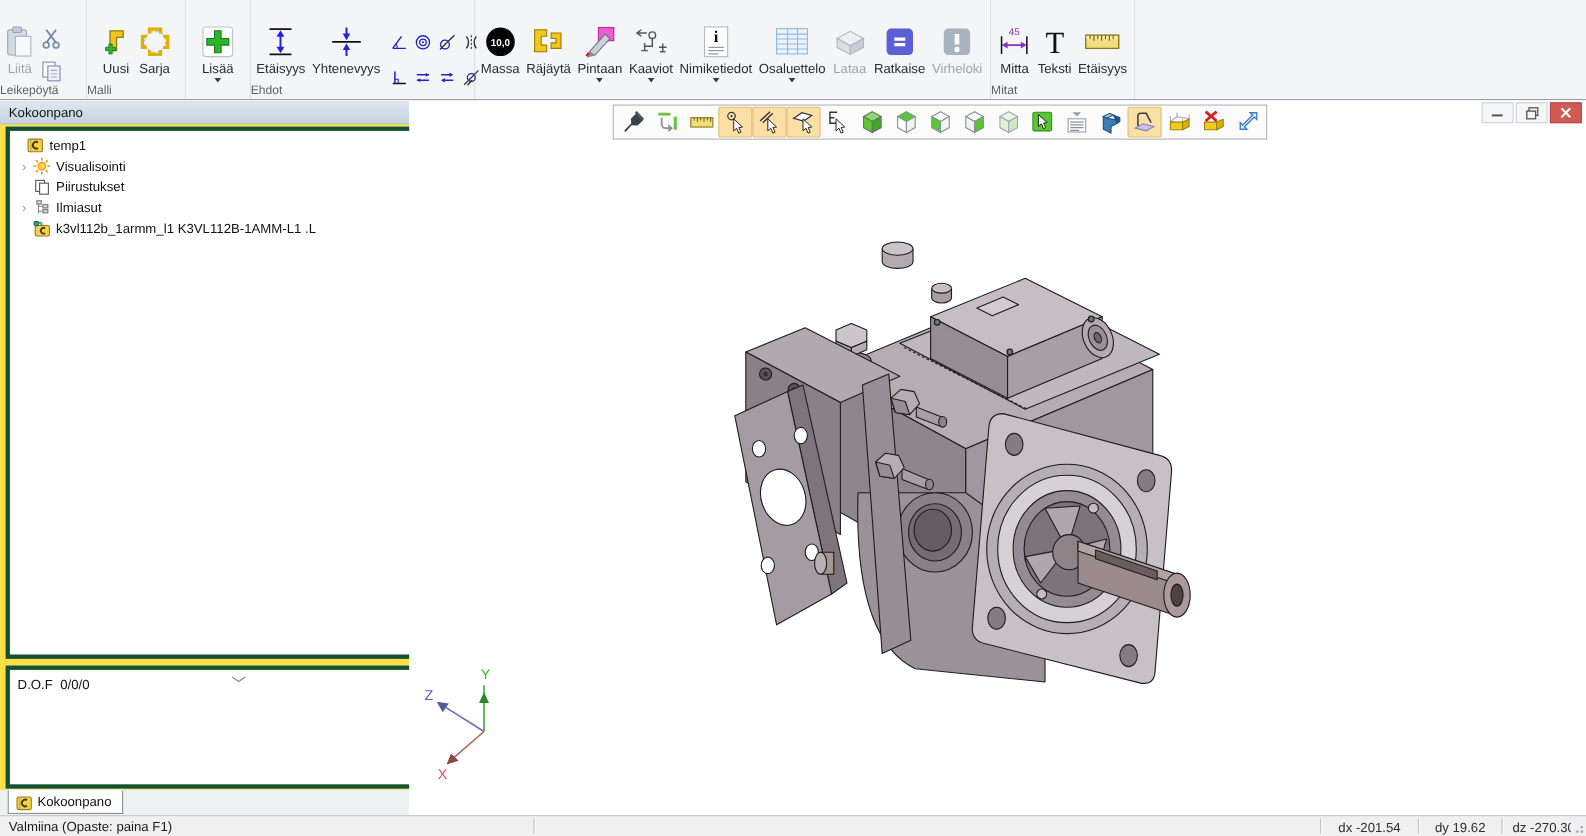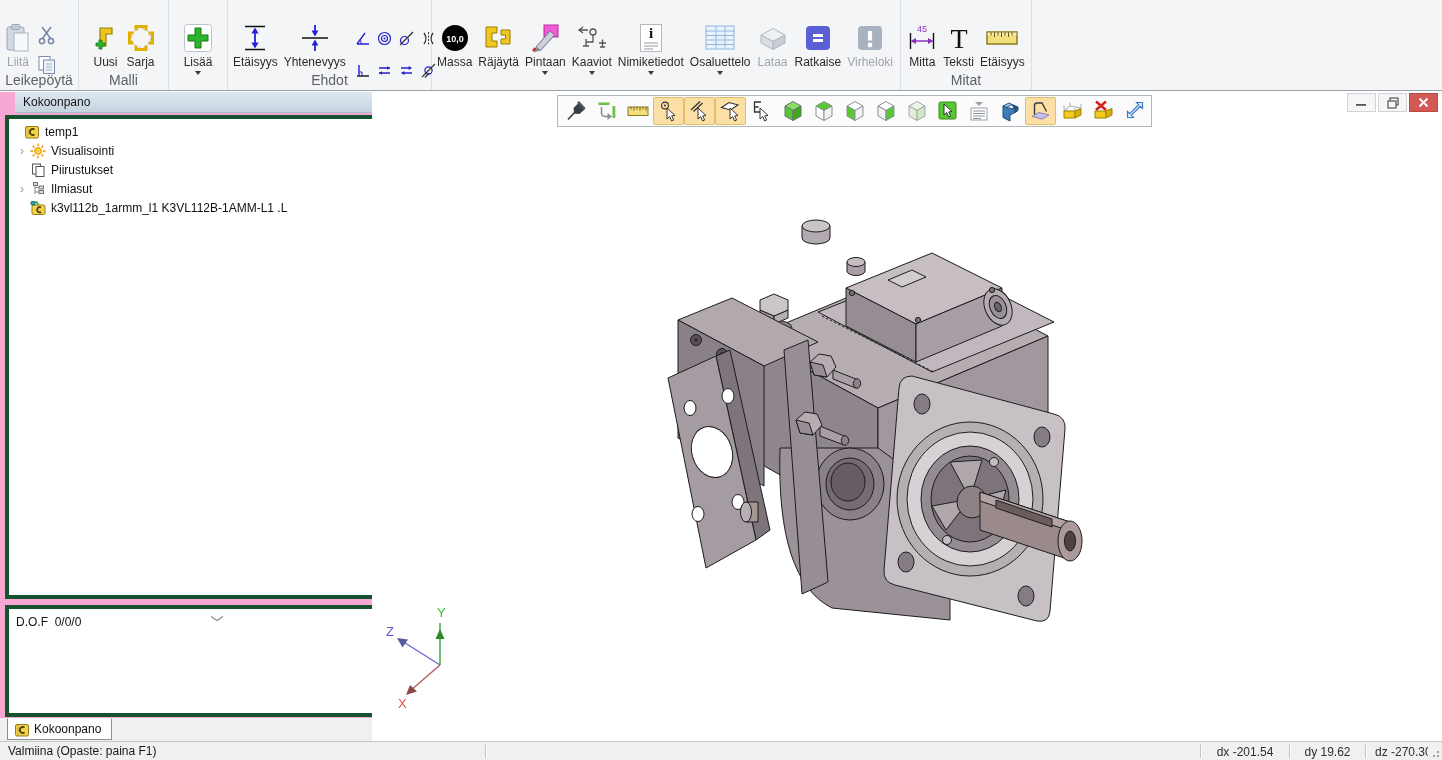--- a/index.html
+++ b/index.html
@@ -2,33 +2,33 @@
 <html><head>
 <meta charset="utf-8">
 <style>
   html,body{margin:0;padding:0;width:1442px;height:760px;overflow:hidden;
     font-family:"Liberation Sans",sans-serif;background:#fff;-webkit-font-smoothing:antialiased;}
   *{box-sizing:border-box;}
   
   #ribbon{position:absolute;left:0;top:0;width:1442px;height:91px;background:#f4f5f7;
     border-bottom:1px solid #9aa0a8;display:flex;align-items:stretch;}
   .rgroup{position:relative;border-right:1px solid #dcdfe3;padding:18px 2px 18px 2px;}
-  .rcap{position:absolute;left:0;right:0;bottom:2px;text-align:center;font-size:14px;color:#5d6166;white-space:nowrap;}
+  .rcap{position:absolute;left:0;right:0;bottom:2px;text-align:left;font-size:11px;color:#5d6166;white-space:nowrap;}
   .ritems{display:flex;align-items:flex-start;height:100%;}
   .rb{display:flex;flex-direction:column;align-items:center;padding:2px 3px 0 3px;cursor:default;}
   .rb .ric{height:36px;display:flex;align-items:center;justify-content:center;}
   .rb .rlb{font-size:12px;color:#2b2b2b;line-height:13px;white-space:nowrap;}
   .rb.dis .rlb{color:#a0a4ab;}
   .da{width:0;height:0;border:3.5px solid transparent;border-top:4px solid #3a3a3a;margin-top:2px;}
   .smallcol{display:flex;flex-direction:column;gap:8px;padding:6px 2px 0 2px;}
   .sic{width:22px;height:22px;display:flex;align-items:center;justify-content:center;}
   .minigrid{display:grid;grid-template-columns:repeat(4,20px);grid-auto-rows:24px;gap:8px 2px;margin:8px 2px 0 4px;}
   .mini{display:flex;align-items:center;justify-content:center;}
   
-  #leftpanel{position:absolute;left:0;top:92px;width:433px;height:649px;background:#f9a8d4;border-right:1px solid #8a9099;padding-left:15px;}
+  #leftpanel{position:absolute;left:0;top:92px;width:433px;height:649px;background:#fde047;border-right:1px solid #8a9099;}
   .lp-header{height:21px;background:linear-gradient(#dde7f0,#c5d3df);border-bottom:1px solid #aebecb;
     font-size:12px;color:#151515;padding:3px 0 0 8px;}
   .lp-box{position:absolute;left:5px;right:4px;background:#fff;border:4px solid #14532d;}
   #treebox{top:23px;height:484px;overflow:hidden;}
   #dofbox{top:513px;height:112px;}
   .trow{display:flex;align-items:center;height:19px;font-size:12px;color:#111;white-space:nowrap;}
   .texp{width:14px;text-align:center;color:#9a9a9a;font-size:12px;line-height:10px;}
   .ticon{width:18px;display:flex;justify-content:center;}
   .tlabel{padding-left:4px;}
   #doftext{font-size:12px;color:#111;padding:6px 0 0 7px;white-space:pre;}

